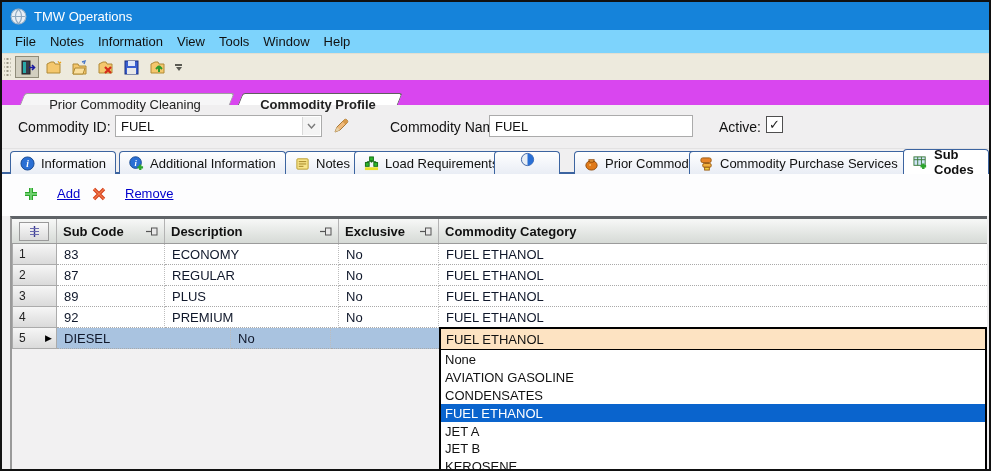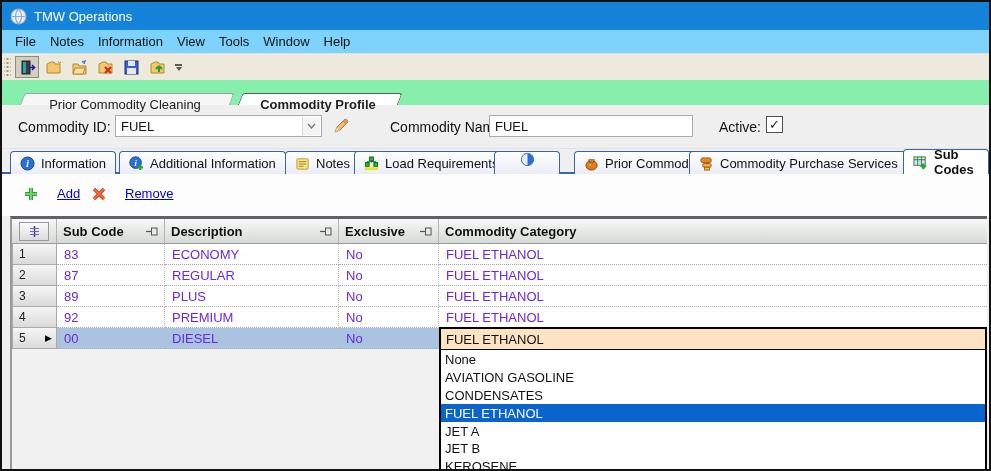--- a/index.html
+++ b/index.html
@@ -19,21 +19,21 @@
   .toolbar { position:absolute; left:0; top:52px; right:0; height:26px; background:#edeadd; display:flex; align-items:center; }
   .toolbar-grip { width:7px; height:20px; margin:0 3px 0 2px; background-image:radial-gradient(circle, #9b9786 1px, transparent 1.2px); background-size:4px 4px; background-position:center; }
   .tool-btn { width:24px; height:22px; display:flex; align-items:center; justify-content:center; margin:0 1px; border:1px solid transparent; }
   .tool-btn.pressed { background:#d2cfc0; border:1px solid #8f8c7a; }
   .tool-btn svg { width:17px; height:17px; }
   .toolbar-overflow { width:13px; height:22px; margin-left:2px; display:flex; flex-direction:column; align-items:center; justify-content:center; gap:1px; }
   .toolbar-overflow .bar { width:7px; height:2px; background:#5a5a52; }
   .toolbar-overflow .tri { width:0; height:0; border-left:3.5px solid transparent; border-right:3.5px solid transparent; border-top:4px solid #5a5a52; }
 
   
-  .outer-tabband { position:absolute; left:0; top:78px; right:0; height:37px; background:#86efac; border-bottom:1px solid #a9a9a9; }
+  .outer-tabband { position:absolute; left:0; top:78px; right:0; height:37px; background:#d946ef; border-bottom:1px solid #a9a9a9; }
   .outer-tab { position:absolute; bottom:0; height:23px; display:flex; align-items:center; justify-content:center; font-size:13px; color:#222; }
   .outer-tab .shape { position:absolute; inset:0; transform:skewX(-22deg); border:1px solid #9f9f9f; border-bottom:none; background:#f6f6f7; border-radius:3px 3px 0 0; }
   .outer-tab .lbl { position:relative; z-index:1; }
   .outer-tab.active .shape { background:#fff; border:1px solid #5f5f5f; border-bottom:none; }
   .outer-tab.active { font-weight:bold; }
 
   
   .formband { position:absolute; left:0; top:103px; right:0; height:44px; background:#f0eff0; border-bottom:1px solid #e3e2e3; }
   .flabel { position:absolute; font-size:14px; color:#111; top:14px; }
   .field { position:absolute; top:10px; height:22px; background:#fff; border:1px solid #ababab; font-size:13px; color:#111; display:flex; align-items:center; padding-left:5px; }
@@ -56,21 +56,21 @@
 
   
   .grid { position:absolute; left:8px; top:214px; width:977px; bottom:0; background:#f2f1f2; border-top:3px solid #5f6367; border-left:2px solid #9a9a9a; }
   .grid-header { position:absolute; left:0; top:0; right:0; height:25px; display:flex; background:linear-gradient(#f7f8f7,#d6dad6); border-bottom:1px solid #9b9b9b; }
   .hcell { position:relative; display:flex; align-items:center; padding:0 6px; font-size:13px; font-weight:bold; color:#111; border-right:1px solid #b3b3b3; }
   .hcell .pin { margin-left:auto; }
   .corner-btn { width:30px; height:19px; margin:auto; background:linear-gradient(#fafafa,#dcdcdc); border:1px solid #9a9a9a; display:flex; align-items:center; justify-content:center; }
   .grid-row { position:absolute; left:0; right:0; height:21px; display:flex; }
   .rh { width:45px; background:linear-gradient(#f6f6f6,#dadada); border:1px solid #ababab; border-top:none; font-size:12px; color:#222; display:flex; align-items:center; padding:0 6px; position:relative; }
   .rh .marker { position:absolute; right:4px; font-size:9px; color:#000; }
-  .cell { border-right:1px dotted #bdbdbd; border-bottom:1px dotted #a9a9a9; font-size:13px; color:#6d28d9; display:flex; align-items:center; padding:8px 7px; background:#fff; }
+  .cell { border-right:1px dotted #bdbdbd; border-bottom:1px dotted #a9a9a9; font-size:13px; color:#0f172a; display:flex; align-items:center; padding:8px 7px; background:#fff; }
   .row-selected .cell { background:#a9c3e0; }
   .w-subcode { width:108px; } .w-desc { width:174px; } .w-excl { width:100px; } .w-cat { flex:1; border-right:none; }
 
   
   .dropdown { position:absolute; left:437px; top:325px; width:548px; height:144px; border:2px solid #000; background:#fff; z-index:5; }
   .dd-editor { height:21px; background:#fde3c2; border-bottom:1px solid #000; font-size:13px; color:#111; display:flex; align-items:center; padding:0 5px; }
   .dd-list { position:absolute; left:0; right:0; top:22px; bottom:0; overflow:hidden; }
   .dd-item { height:17.8px; font-size:13px; color:#111; display:flex; align-items:center; padding:0 4px; background:#fff; }
   .dd-item.selected { background:#0a64cd; color:#fff; }
 </style>
@@ -334,21 +334,20 @@
       <div class="cell w-subcode">92</div>
       <div class="cell w-desc">PREMIUM</div>
       <div class="cell w-excl">No</div>
       <div class="cell w-cat">FUEL ETHANOL</div>
     </div>
     <div class="grid-row row-selected" style="top:109px;">
       <div class="rh">
         <span>5</span>
         <span class="marker">▶</span>
       </div>
-      <div class="cell w-subcode">00</div>
       <div class="cell w-desc">DIESEL</div>
       <div class="cell w-excl">No</div>
       <div class="cell w-cat"></div>
     </div>
   </div>
 
   <div class="dropdown">
     <div class="dd-editor">FUEL ETHANOL</div>
     <div class="dd-list">
       <div class="dd-item">None</div>

